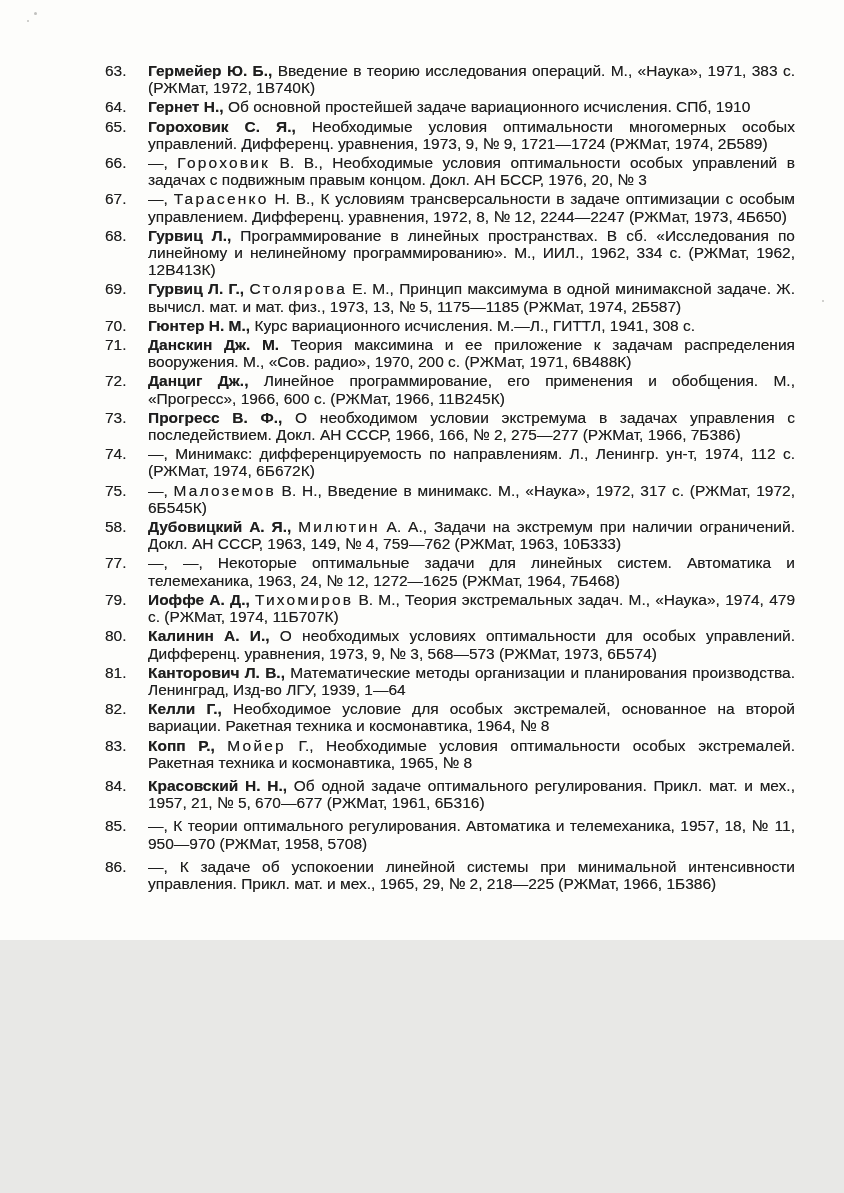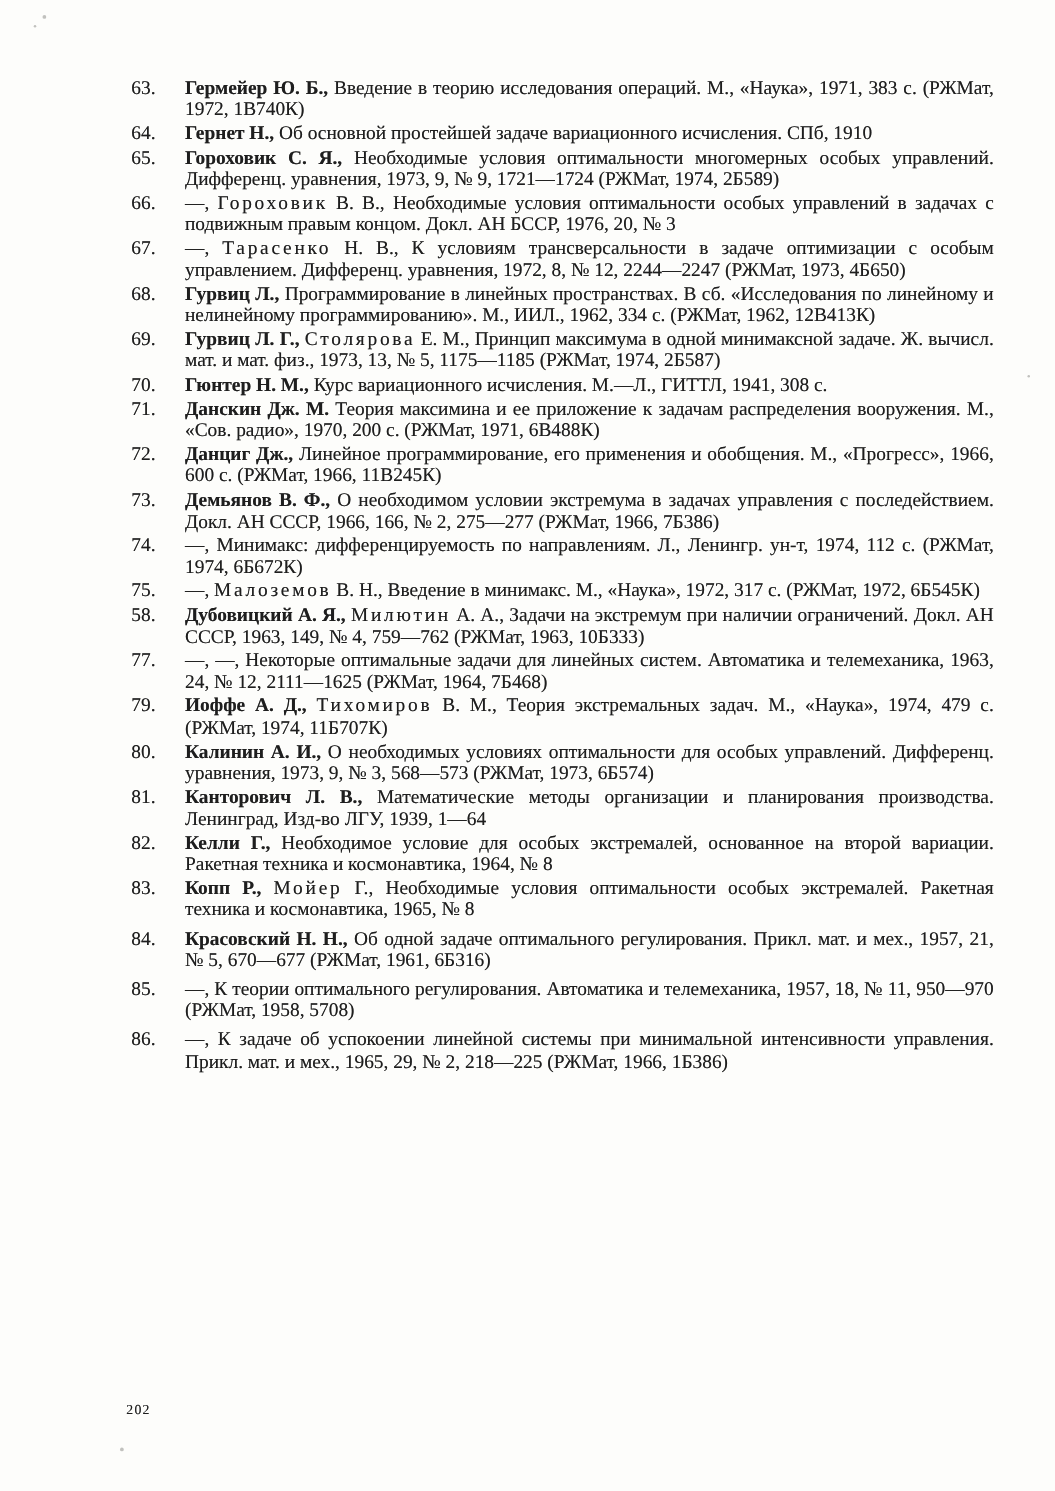--- a/index.html
+++ b/index.html
@@ -3,25 +3,25 @@
 <meta charset="utf-8">
 <style>
   html, body {
     margin: 0;
     padding: 0;
     background: #e8e8e6;
   }
   .page {
     position: relative;
     width: 844px;
-    height: 1193px;
+    height: 940px;
     margin: 0;
     background: #fdfdfb;
     overflow: hidden;
-    font-family: Liberation Serif, serif;
+    font-family: Liberation Sans, sans-serif;
     color: #1e1e1e;
   }
   .bib-list {
     position: absolute;
     left: 103px;
     top: 62px;
     width: 692px;
     margin: 0;
     padding: 0;
     list-style: none;
@@ -73,25 +73,25 @@
       <li class="entry"><span class="num">63.</span><span class="seg-b">Гермейер Ю. Б.,</span><span class="seg-n"> Введение в теорию исследования операций. М., «Наука», 1971, 383 с. (РЖМат, 1972, 1В740К)</span></li>
       <li class="entry"><span class="num">64.</span><span class="seg-b">Гернет Н.,</span><span class="seg-n"> Об основной простейшей задаче вариационного исчисления. СПб, 1910</span></li>
       <li class="entry"><span class="num">65.</span><span class="seg-b">Гороховик С. Я.,</span><span class="seg-n"> Необходимые условия оптимальности многомерных особых управлений. Дифференц. уравнения, 1973, 9, № 9, 1721—1724 (РЖМат, 1974, 2Б589)</span></li>
       <li class="entry"><span class="num">66.</span><span class="seg-n">—, </span><span class="seg-sp">Гороховик</span><span class="seg-n"> В. В., Необходимые условия оптимальности особых управлений в задачах с подвижным правым концом. Докл. АН БССР, 1976, 20, № 3</span></li>
       <li class="entry"><span class="num">67.</span><span class="seg-n">—, </span><span class="seg-sp">Тарасенко</span><span class="seg-n"> Н. В., К условиям трансверсальности в задаче оптимизации с особым управлением. Дифференц. уравнения, 1972, 8, № 12, 2244—2247 (РЖМат, 1973, 4Б650)</span></li>
       <li class="entry"><span class="num">68.</span><span class="seg-b">Гурвиц Л.,</span><span class="seg-n"> Программирование в линейных пространствах. В сб. «Исследования по линейному и нелинейному программированию». М., ИИЛ., 1962, 334 с. (РЖМат, 1962, 12В413К)</span></li>
       <li class="entry"><span class="num">69.</span><span class="seg-b">Гурвиц Л. Г.,</span><span class="seg-n"> </span><span class="seg-sp">Столярова</span><span class="seg-n"> Е. М., Принцип максимума в одной минимаксной задаче. Ж. вычисл. мат. и мат. физ., 1973, 13, № 5, 1175—1185 (РЖМат, 1974, 2Б587)</span></li>
       <li class="entry"><span class="num">70.</span><span class="seg-b">Гюнтер Н. М.,</span><span class="seg-n"> Курс вариационного исчисления. М.—Л., ГИТТЛ, 1941, 308 с.</span></li>
       <li class="entry"><span class="num">71.</span><span class="seg-b">Данскин Дж. М.</span><span class="seg-n"> Теория максимина и ее приложение к задачам распределения вооружения. М., «Сов. радио», 1970, 200 с. (РЖМат, 1971, 6В488К)</span></li>
       <li class="entry"><span class="num">72.</span><span class="seg-b">Данциг Дж.,</span><span class="seg-n"> Линейное программирование, его применения и обобщения. М., «Прогресс», 1966, 600 с. (РЖМат, 1966, 11В245К)</span></li>
-      <li class="entry"><span class="num">73.</span><span class="seg-b">Демьянов В. Ф.,</span><span class="seg-n"> О необходимом условии экстремума в задачах управления с последействием. Докл. АН СССР, 1966, 166, № 2, 275—277 (РЖМат, 1966, 7Б386)</span></li>
+      <li class="entry"><span class="num">73.</span><span class="seg-b">Прогресс В. Ф.,</span><span class="seg-n"> О необходимом условии экстремума в задачах управления с последействием. Докл. АН СССР, 1966, 166, № 2, 275—277 (РЖМат, 1966, 7Б386)</span></li>
       <li class="entry"><span class="num">74.</span><span class="seg-n">—, Минимакс: дифференцируемость по направлениям. Л., Ленингр. ун-т, 1974, 112 с. (РЖМат, 1974, 6Б672К)</span></li>
       <li class="entry"><span class="num">75.</span><span class="seg-n">—, </span><span class="seg-sp">Малоземов</span><span class="seg-n"> В. Н., Введение в минимакс. М., «Наука», 1972, 317 с. (РЖМат, 1972, 6Б545К)</span></li>
       <li class="entry"><span class="num">58.</span><span class="seg-b">Дубовицкий А. Я.,</span><span class="seg-n"> </span><span class="seg-sp">Милютин</span><span class="seg-n"> А. А., Задачи на экстремум при наличии ограничений. Докл. АН СССР, 1963, 149, № 4, 759—762 (РЖМат, 1963, 10Б333)</span></li>
-      <li class="entry"><span class="num">77.</span><span class="seg-n">—, —, Некоторые оптимальные задачи для линейных систем. Автоматика и телемеханика, 1963, 24, № 12, 2111—1625 (РЖМат, 1964, 7Б468)</span></li>
+      <li class="entry"><span class="num">77.</span><span class="seg-n">—, —, Некоторые оптимальные задачи для линейных систем. Автоматика и телемеханика, 1963, 24, № 12, 1272—1625 (РЖМат, 1964, 7Б468)</span></li>
       <li class="entry"><span class="num">79.</span><span class="seg-b">Иоффе А. Д.,</span><span class="seg-n"> </span><span class="seg-sp">Тихомиров</span><span class="seg-n"> В. М., Теория экстремальных задач. М., «Наука», 1974, 479 с. (РЖМат, 1974, 11Б707К)</span></li>
       <li class="entry"><span class="num">80.</span><span class="seg-b">Калинин А. И.,</span><span class="seg-n"> О необходимых условиях оптимальности для особых управлений. Дифференц. уравнения, 1973, 9, № 3, 568—573 (РЖМат, 1973, 6Б574)</span></li>
       <li class="entry"><span class="num">81.</span><span class="seg-b">Канторович Л. В.,</span><span class="seg-n"> Математические методы организации и планирования производства. Ленинград, Изд-во ЛГУ, 1939, 1—64</span></li>
       <li class="entry"><span class="num">82.</span><span class="seg-b">Келли Г.,</span><span class="seg-n"> Необходимое условие для особых экстремалей, основанное на второй вариации. Ракетная техника и космонавтика, 1964, № 8</span></li>
       <li class="entry"><span class="num">83.</span><span class="seg-b">Копп Р.,</span><span class="seg-n"> </span><span class="seg-sp">Мойер</span><span class="seg-n"> Г., Необходимые условия оптимальности особых экстремалей. Ракетная техника и космонавтика, 1965, № 8</span></li>
       <li class="entry extra-gap"><span class="num">84.</span><span class="seg-b">Красовский Н. Н.,</span><span class="seg-n"> Об одной задаче оптимального регулирования. Прикл. мат. и мех., 1957, 21, № 5, 670—677 (РЖМат, 1961, 6Б316)</span></li>
       <li class="entry extra-gap"><span class="num">85.</span><span class="seg-n">—, К теории оптимального регулирования. Автоматика и телемеханика, 1957, 18, № 11, 950—970 (РЖМат, 1958, 5708)</span></li>
       <li class="entry extra-gap"><span class="num">86.</span><span class="seg-n">—, К задаче об успокоении линейной системы при минимальной интенсивности управления. Прикл. мат. и мех., 1965, 29, № 2, 218—225 (РЖМат, 1966, 1Б386)</span></li>
     </ol>
 

